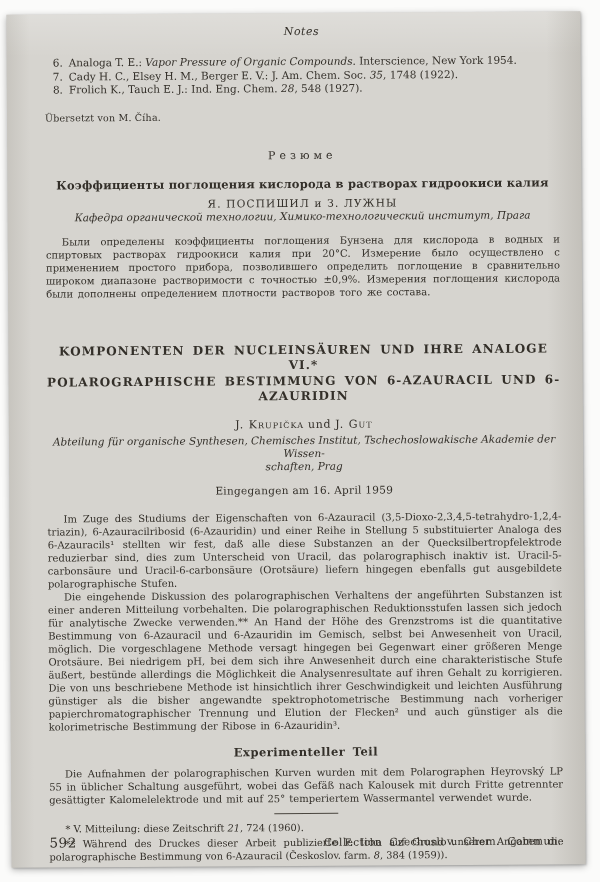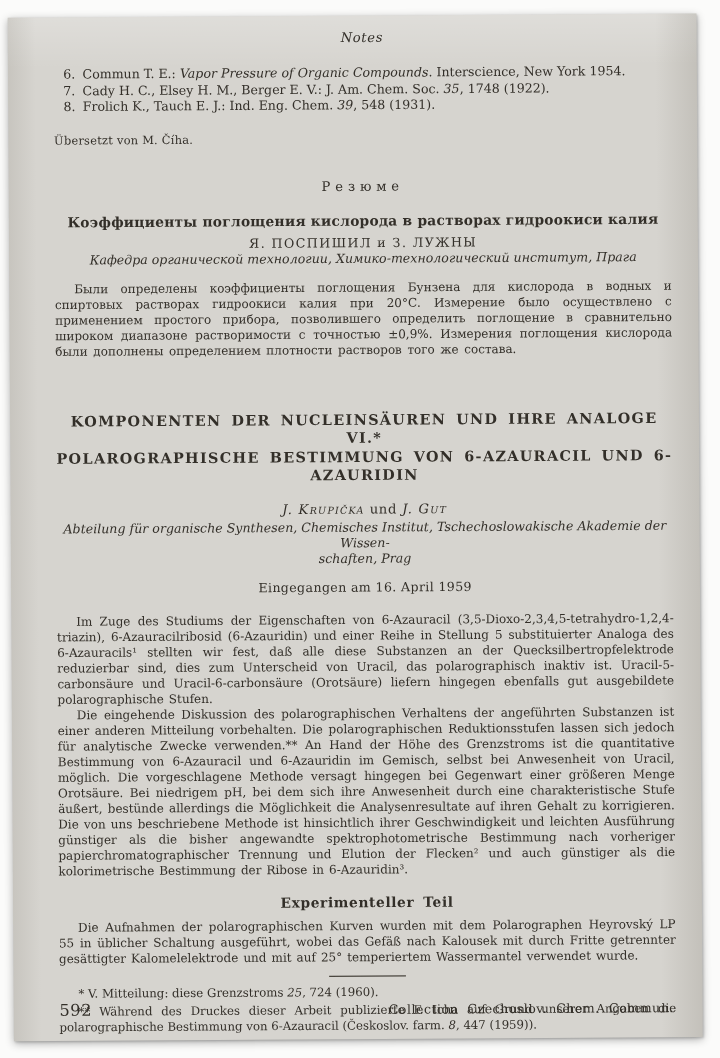--- a/index.html
+++ b/index.html
@@ -79,21 +79,21 @@
     font-weight: bold;
     letter-spacing: 1.1px;
     word-spacing: 3px;
     line-height: 15.5px;
   }
   .de-authors {
     margin-top: 13px;
     font-size: 11px;
     letter-spacing: 0.6px;
   }
-  .smallcaps { font-variant: small-caps; letter-spacing: 1px; font-style: italic; }
+  .smallcaps { font-variant: small-caps; letter-spacing: 1px; }
   .de-affiliation {
     margin-top: 3px;
     font-size: 10.5px;
     font-style: italic;
     line-height: 13px;
   }
   .received {
     margin-top: 11px;
     font-size: 10.5px;
     letter-spacing: 0.3px;
@@ -145,23 +145,23 @@
 </style>
 </head>
 <body>
 
 <div class="scan-page">
   <div class="content">
 
     <div class="centered running-head">Notes</div>
 
     <div class="ref-list">
-      <div class="ref-line"><span class="ref-num">6.</span><span>Commun T. E.: </span><i>Vapor Pressure of Organic Compounds</i><span>. Interscience, New York 1954.</span></div>
+      <div class="ref-line"><span class="ref-num">6.</span><span>Analoga T. E.: </span><i>Vapor Pressure of Organic Compounds</i><span>. Interscience, New York 1954.</span></div>
       <div class="ref-line"><span class="ref-num">7.</span><span>Cady H. C., Elsey H. M., Berger E. V.: J. Am. Chem. Soc. </span><i>35</i><span>, 1748 (1922).</span></div>
-      <div class="ref-line"><span class="ref-num">8.</span><span>Frolich K., Tauch E. J.: Ind. Eng. Chem. </span><i>39</i><span>, 548 (1931).</span></div>
+      <div class="ref-line"><span class="ref-num">8.</span><span>Frolich K., Tauch E. J.: Ind. Eng. Chem. </span><i>28</i><span>, 548 (1927).</span></div>
     </div>
 
     <div class="translator-note">Übersetzt von M. Číha.</div>
 
     <div class="centered rezume-heading">Резюме</div>
     <div class="centered ru-title">Коэффициенты поглощения кислорода в растворах гидроокиси калия</div>
     <div class="centered ru-authors">Я. ПОСПИШИЛ и З. ЛУЖНЫ</div>
     <div class="centered ru-affiliation">Кафедра органической технологии, Химико-технологический институт, Прага</div>
     <p class="ru-abstract">Были определены коэффициенты поглощения Бунзена для кислорода в водных и спиртовых растворах гидроокиси калия при 20°С. Измерение было осуществлено с применением простого прибора, позволившего определить поглощение в сравнительно широком диапазоне растворимости с точностью ±0,9%. Измерения поглощения кислорода были дополнены определением плотности растворов того же состава.</p>
 
@@ -179,21 +179,21 @@
 
     <div class="centered received">Eingegangen am 16. April 1959</div>
 
     <p class="body-para first">Im Zuge des Studiums der Eigenschaften von 6-Azauracil (3,5-Dioxo-2,3,4,5-tetrahydro-1,2,4-triazin), 6-Azauracilribosid (6-Azauridin) und einer Reihe in Stellung 5 substituierter Analoga des 6-Azauracils¹ stellten wir fest, daß alle diese Substanzen an der Quecksilbertropfelektrode reduzierbar sind, dies zum Unterscheid von Uracil, das polarographisch inaktiv ist. Uracil-5-carbonsäure und Uracil-6-carbonsäure (Orotsäure) liefern hingegen ebenfalls gut ausgebildete polarographische Stufen.</p>
     <p class="body-para">Die eingehende Diskussion des polarographischen Verhaltens der angeführten Substanzen ist einer anderen Mitteilung vorbehalten. Die polarographischen Reduktionsstufen lassen sich jedoch für analytische Zwecke verwenden.** An Hand der Höhe des Grenzstroms ist die quantitative Bestimmung von 6-Azauracil und 6-Azauridin im Gemisch, selbst bei Anwesenheit von Uracil, möglich. Die vorgeschlagene Methode versagt hingegen bei Gegenwart einer größeren Menge Orotsäure. Bei niedrigem pH, bei dem sich ihre Anwesenheit durch eine charakteristische Stufe äußert, bestünde allerdings die Möglichkeit die Analysenresultate auf ihren Gehalt zu korrigieren. Die von uns beschriebene Methode ist hinsichtlich ihrer Geschwindigkeit und leichten Ausführung günstiger als die bisher angewandte spektrophotometrische Bestimmung nach vorheriger papierchromatographischer Trennung und Elution der Flecken² und auch günstiger als die kolorimetrische Bestimmung der Ribose in 6-Azauridin³.</p>
 
     <div class="centered exp-heading">Experimenteller Teil</div>
     <p class="body-para exp-para">Die Aufnahmen der polarographischen Kurven wurden mit dem Polarographen Heyrovský LP 55 in üblicher Schaltung ausgeführt, wobei das Gefäß nach Kalousek mit durch Fritte getrennter gesättigter Kalomelelektrode und mit auf 25° temperiertem Wassermantel verwendet wurde.</p>
 
     <hr class="fn-divider">
-    <p class="footnote"><span>* V. Mitteilung: diese Grenzstroms </span><i>25</i><span>, 724 (1960).</span></p>
-    <p class="footnote"><span>** Während des Druckes dieser Arbeit publizierte F. Icha auf Grund unserer Angaben die polarographische Bestimmung von 6-Azauracil (Českoslov. farm. </span><i>8</i><span>, 447 (1959)).</span></p>
+    <p class="footnote"><span>* V. Mitteilung: diese Zeitschrift </span><i>21</i><span>, 724 (1960).</span></p>
+    <p class="footnote"><span>** Während des Druckes dieser Arbeit publizierte F. Icha auf Grund unserer Angaben die polarographische Bestimmung von 6-Azauracil (Českoslov. farm. </span><i>8</i><span>, 384 (1959)).</span></p>
   </div>
 
   <div class="page-footer">
     <span class="page-number">592</span>
     <span class="journal-name">Collection Czechoslov. Chem. Commun.</span>
   </div>
 </div>
 
 </body></html>

